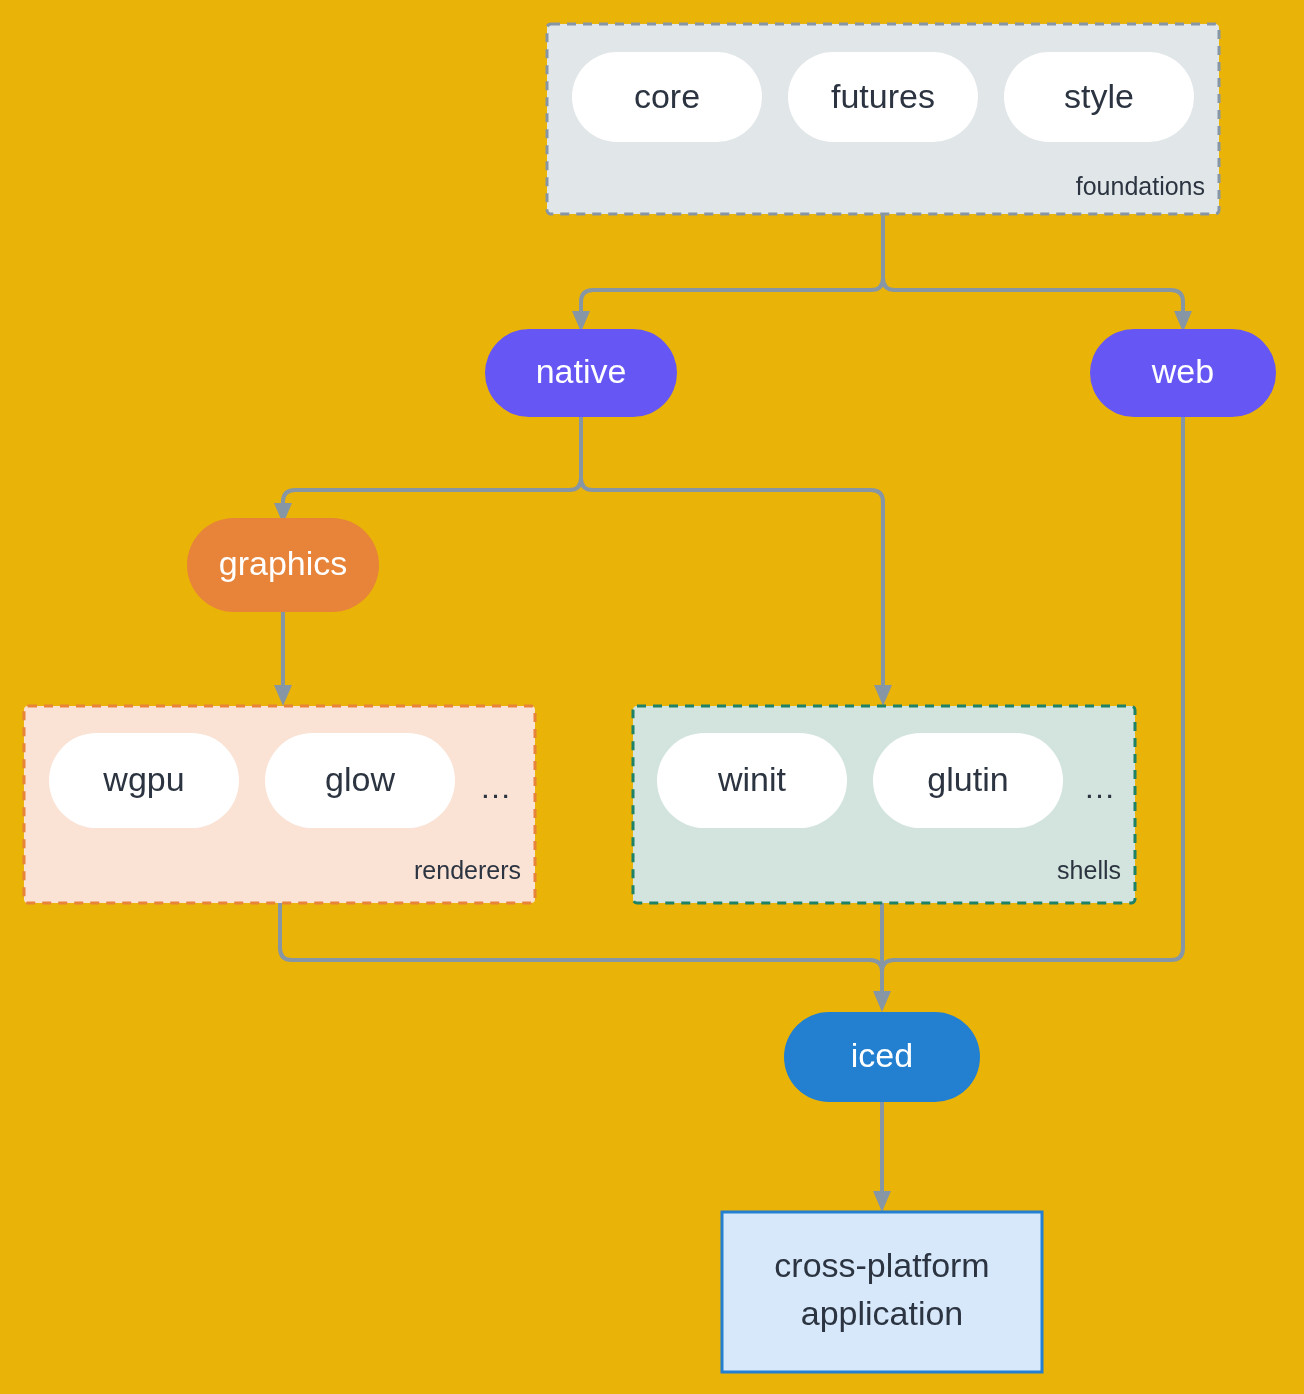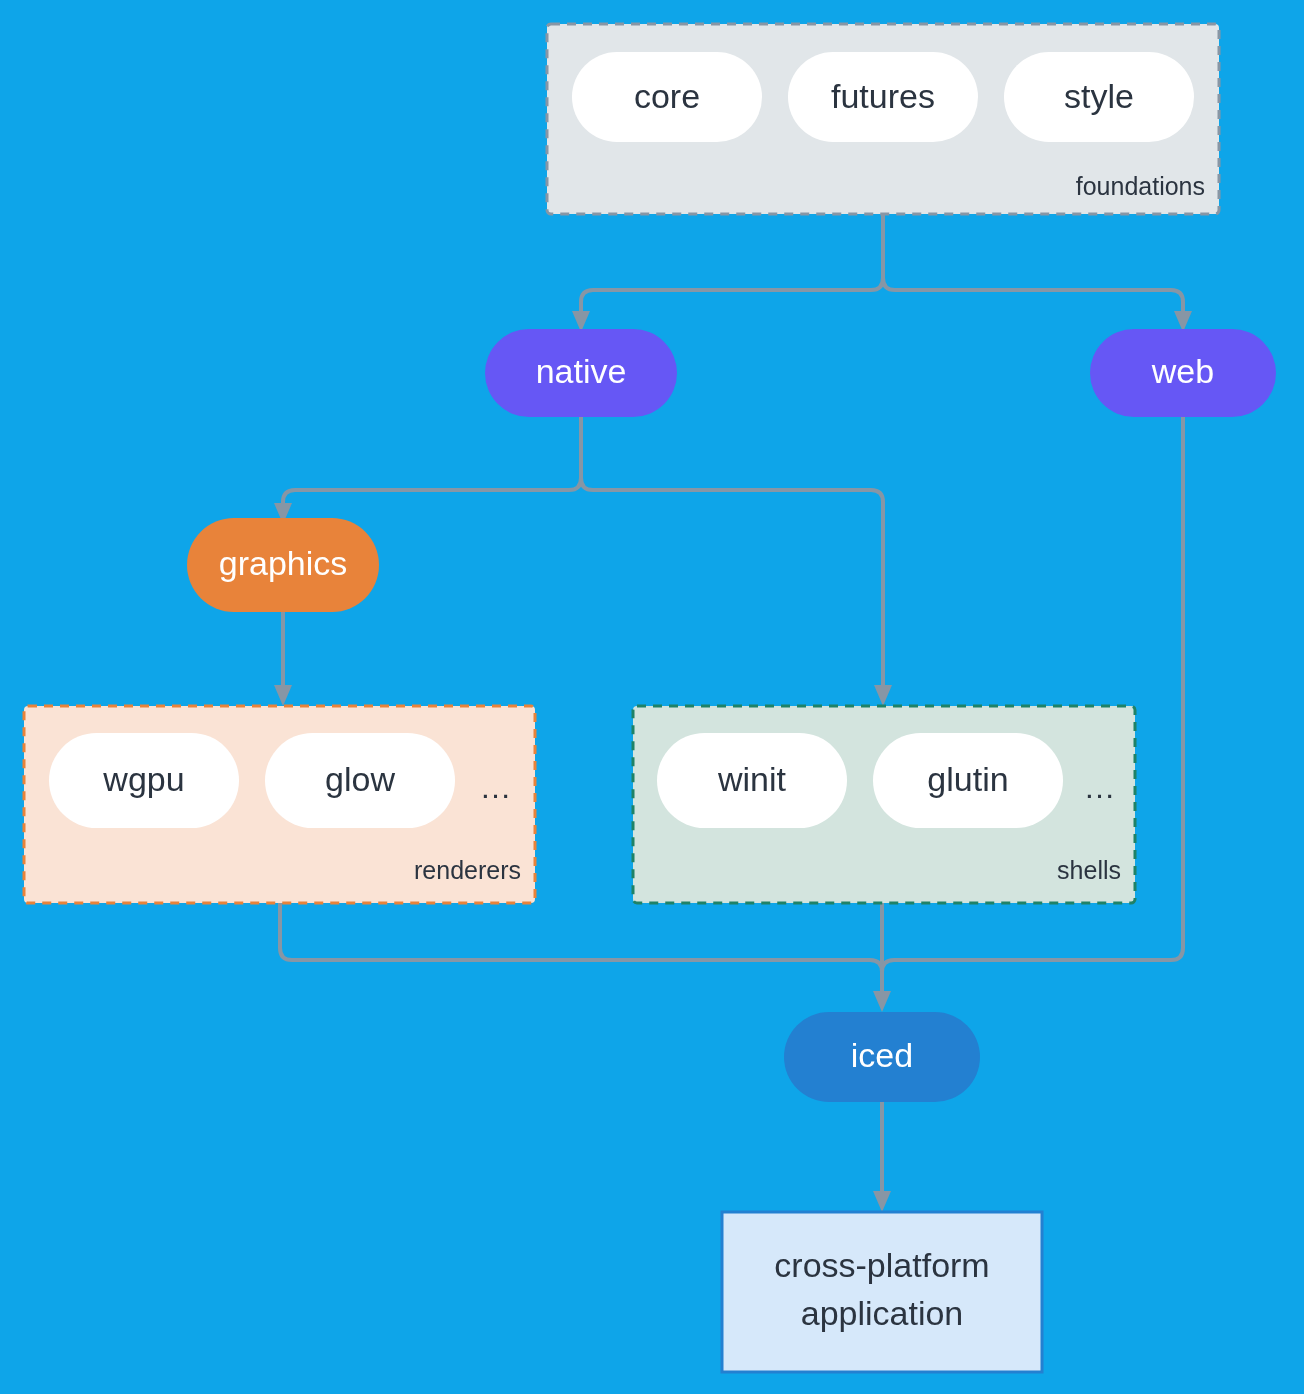--- a/index.html
+++ b/index.html
@@ -4,21 +4,21 @@
 <style>
   html, body {
     margin: 0;
     padding: 0;
     background: #000000;
   }
   #diagram-root {
     position: relative;
     width: 1304px;
     height: 1394px;
-    background: #0ea5e9;
+    background: #eab308;
     font-family: "Liberation Sans", sans-serif;
     overflow: hidden;
   }
   svg.canvas {
     position: absolute;
     top: 0;
     left: 0;
     width: 1304px;
     height: 1394px;
     display: block;

